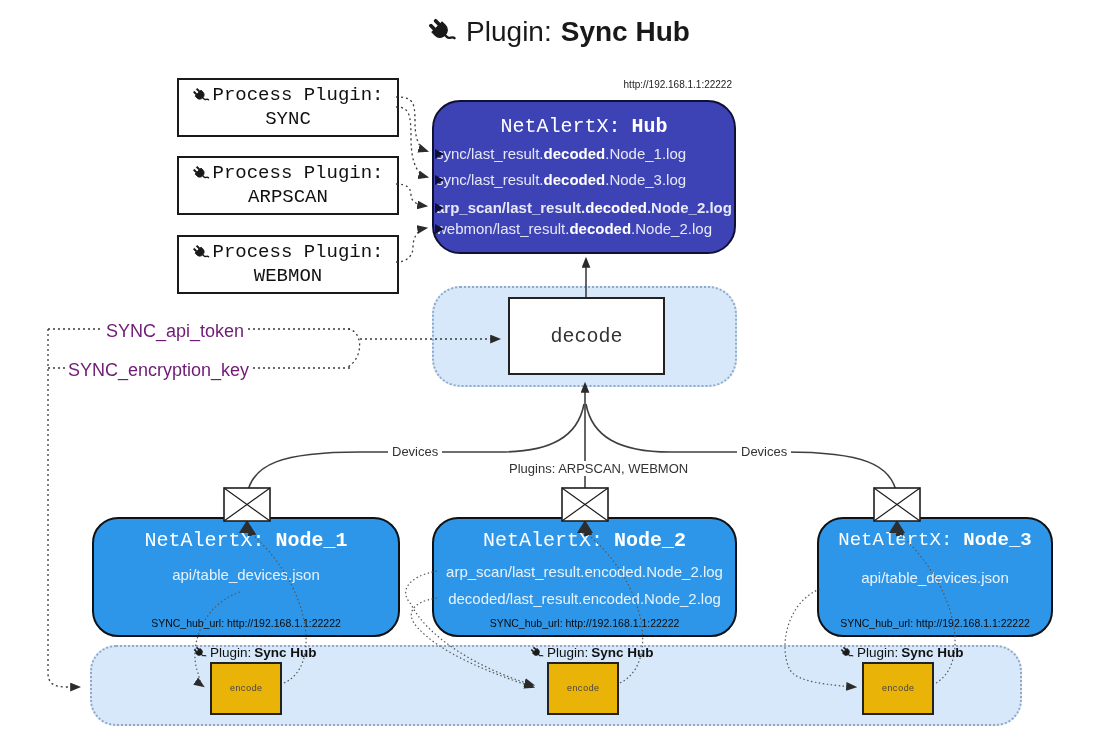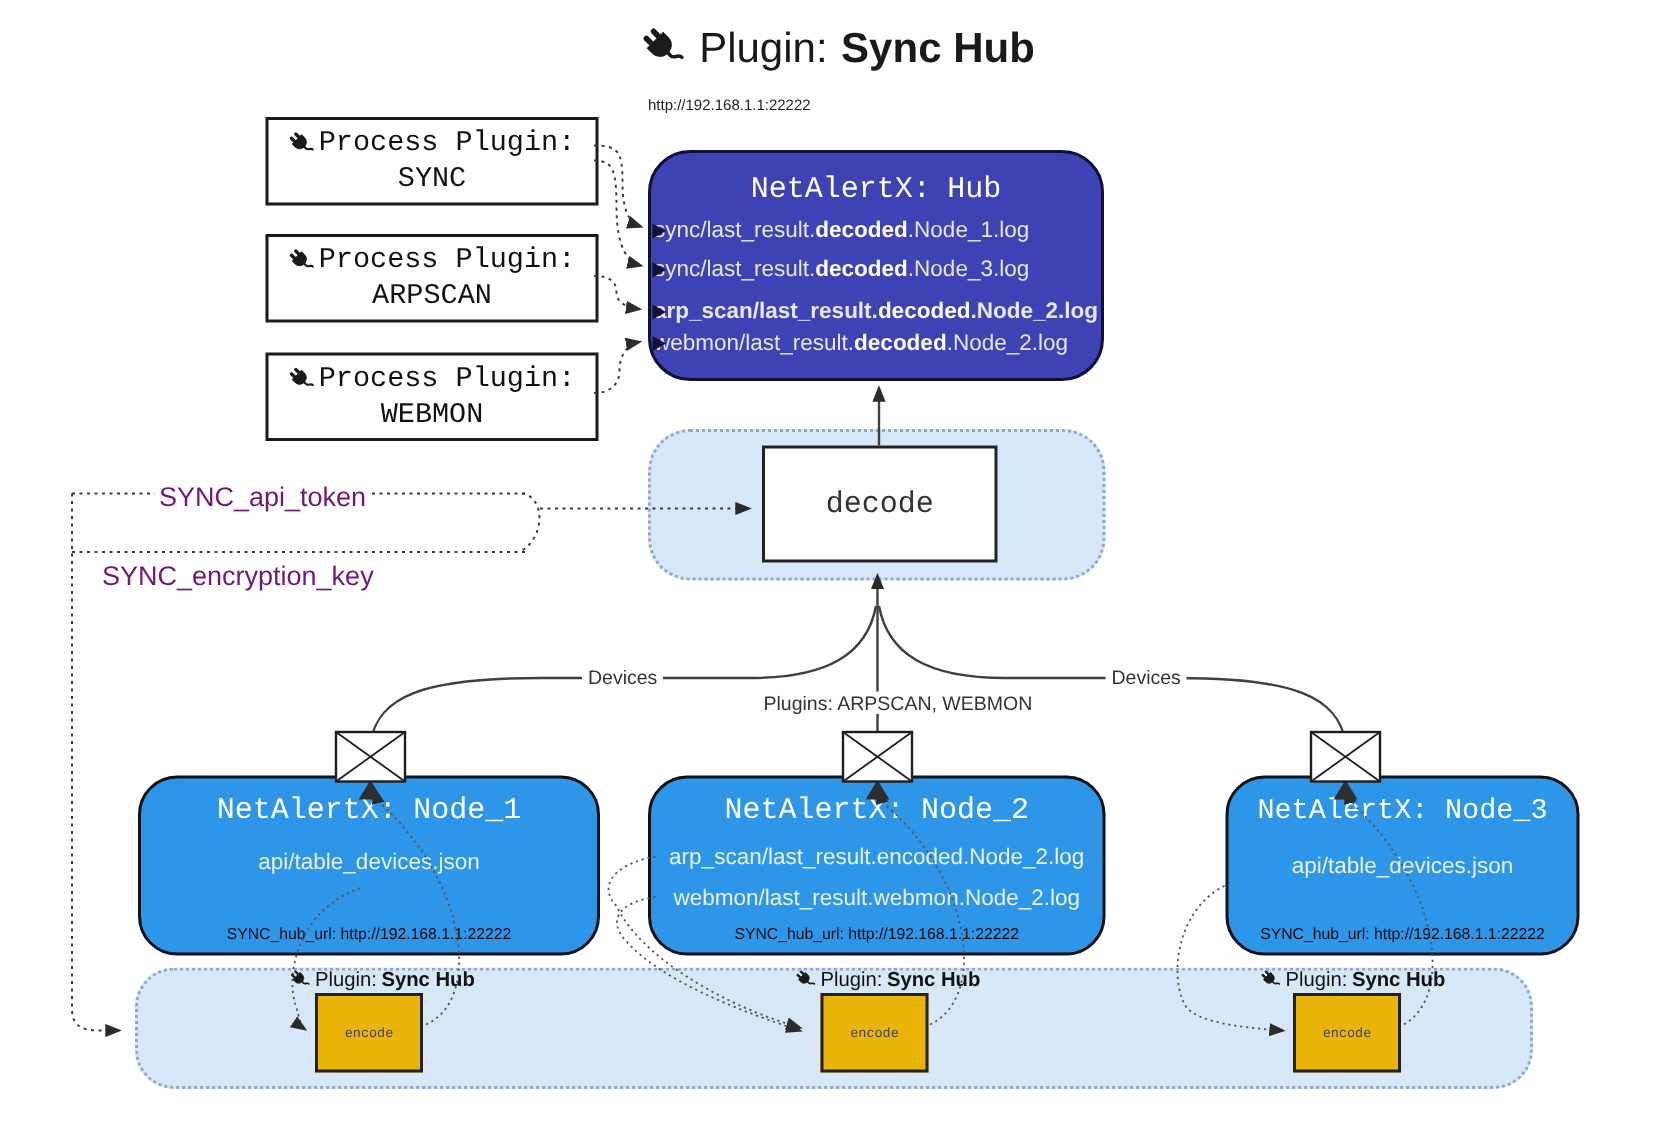--- a/index.html
+++ b/index.html
@@ -12,27 +12,27 @@
              align-items:center;gap:9px;font-size:28px;color:#191919;}
   .title-bar .t-name{font-weight:bold;}
 
   
   .pbox{position:absolute;left:177px;width:218px;height:55px;background:#fff;
         border:2px solid #1a1a1a;display:flex;flex-direction:column;align-items:center;
         justify-content:center;font-size:19px;color:#111;line-height:1.25;}
   .pbox .row{display:flex;align-items:center;gap:2px;}
 
   
-  .hub-url{position:absolute;left:432px;top:65px;width:300px;text-align:left;
+  .hub-url{position:absolute;left:432px;top:79px;width:300px;text-align:right;
            font-size:10px;color:#222;}
   .hub{position:absolute;left:432px;top:100px;width:300px;height:150px;border-radius:28px;
        background:var(--hub-fill,#3D43B4);border:2px solid #101034;color:#fff;}
   .hub-title{position:absolute;top:13px;width:100%;text-align:center;font-size:20px;}
   .hub-title .t-prefix{margin-right:11px;}
-  .hub-title .t-name,.node-title .t-name{font-weight:normal;}
+  .hub-title .t-name,.node-title .t-name{font-weight:bold;}
   .hub-line{position:absolute;left:2px;font-size:15px;color:#E7E7F8;
             white-space:nowrap;height:18px;line-height:18px;}
   .hub-line b{color:#fff;}
   .tri{position:absolute;left:-1px;top:4px;width:0;height:0;border-left:9px solid #101038;
        border-top:5px solid transparent;border-bottom:5px solid transparent;}
 
   
   .decode-band{position:absolute;left:432px;top:286px;width:305px;height:101px;border-radius:28px;
                background:var(--band-fill,#D6E8F9);border:2px dotted var(--band-border,#90A9CA);
                box-sizing:border-box;}
@@ -138,36 +138,36 @@
     <div class="hub-line" style="top:43px;"><span class="tri"></span><span>sync/last_result.</span><b>decoded</b><span>.Node_1.log</span></div>
     <div class="hub-line" style="top:69px;"><span class="tri"></span><span>sync/last_result.</span><b>decoded</b><span>.Node_3.log</span></div>
     <div class="hub-line" style="top:97px;font-weight:bold;"><span class="tri"></span><span>arp_scan/last_result.</span><b>decoded</b><span>.Node_2.log</span></div>
     <div class="hub-line" style="top:118px;"><span class="tri"></span><span>webmon/last_result.</span><b>decoded</b><span>.Node_2.log</span></div>
   </div>
 
   <div class="decode-band"></div>
   <div class="decode-box mono">decode</div>
 
   <div class="cfg-label" style="left:103px;top:321px;">SYNC_api_token</div>
-  <div class="cfg-label" style="left:65px;top:360px;margin-top:14px;">SYNC_encryption_key</div>
+  <div class="cfg-label" style="left:65px;top:360px;">SYNC_encryption_key</div>
 
   <div class="edge-label" style="left:388px;top:444px;">Devices</div>
   <div class="edge-label" style="left:505px;top:461px;">Plugins: ARPSCAN, WEBMON</div>
   <div class="edge-label" style="left:737px;top:444px;">Devices</div>
 
   <div class="node" style="left:92px;width:308px;">
     <div class="node-title mono"><span class="t-prefix">NetAlertX:</span><span class="t-name">Node_1</span></div>
     <div class="node-file" style="top:47px;">api/table_devices.json</div>
     <div class="node-url">SYNC_hub_url: http://192.168.1.1:22222</div>
   </div>
 
   <div class="node" style="left:432px;width:305px;">
     <div class="node-title mono"><span class="t-prefix">NetAlertX:</span><span class="t-name">Node_2</span></div>
     <div class="node-file" style="top:44px;">arp_scan/last_result.encoded.Node_2.log</div>
-    <div class="node-file" style="top:71px;">webmon/last_result.webmon.Node_2.log</div>
+    <div class="node-file" style="top:71px;">decoded/last_result.encoded.Node_2.log</div>
     <div class="node-url">SYNC_hub_url: http://192.168.1.1:22222</div>
   </div>
 
   <div class="node" style="left:776px;width:236px;margin-left:41px;">
     <div class="node-title mono" style="font-size:19px;"><span class="t-prefix">NetAlertX:</span><span class="t-name">Node_3</span></div>
     <div class="node-file" style="top:50px;">api/table_devices.json</div>
     <div class="node-url">SYNC_hub_url: http://192.168.1.1:22222</div>
   </div>
 
   <div class="band"></div>

